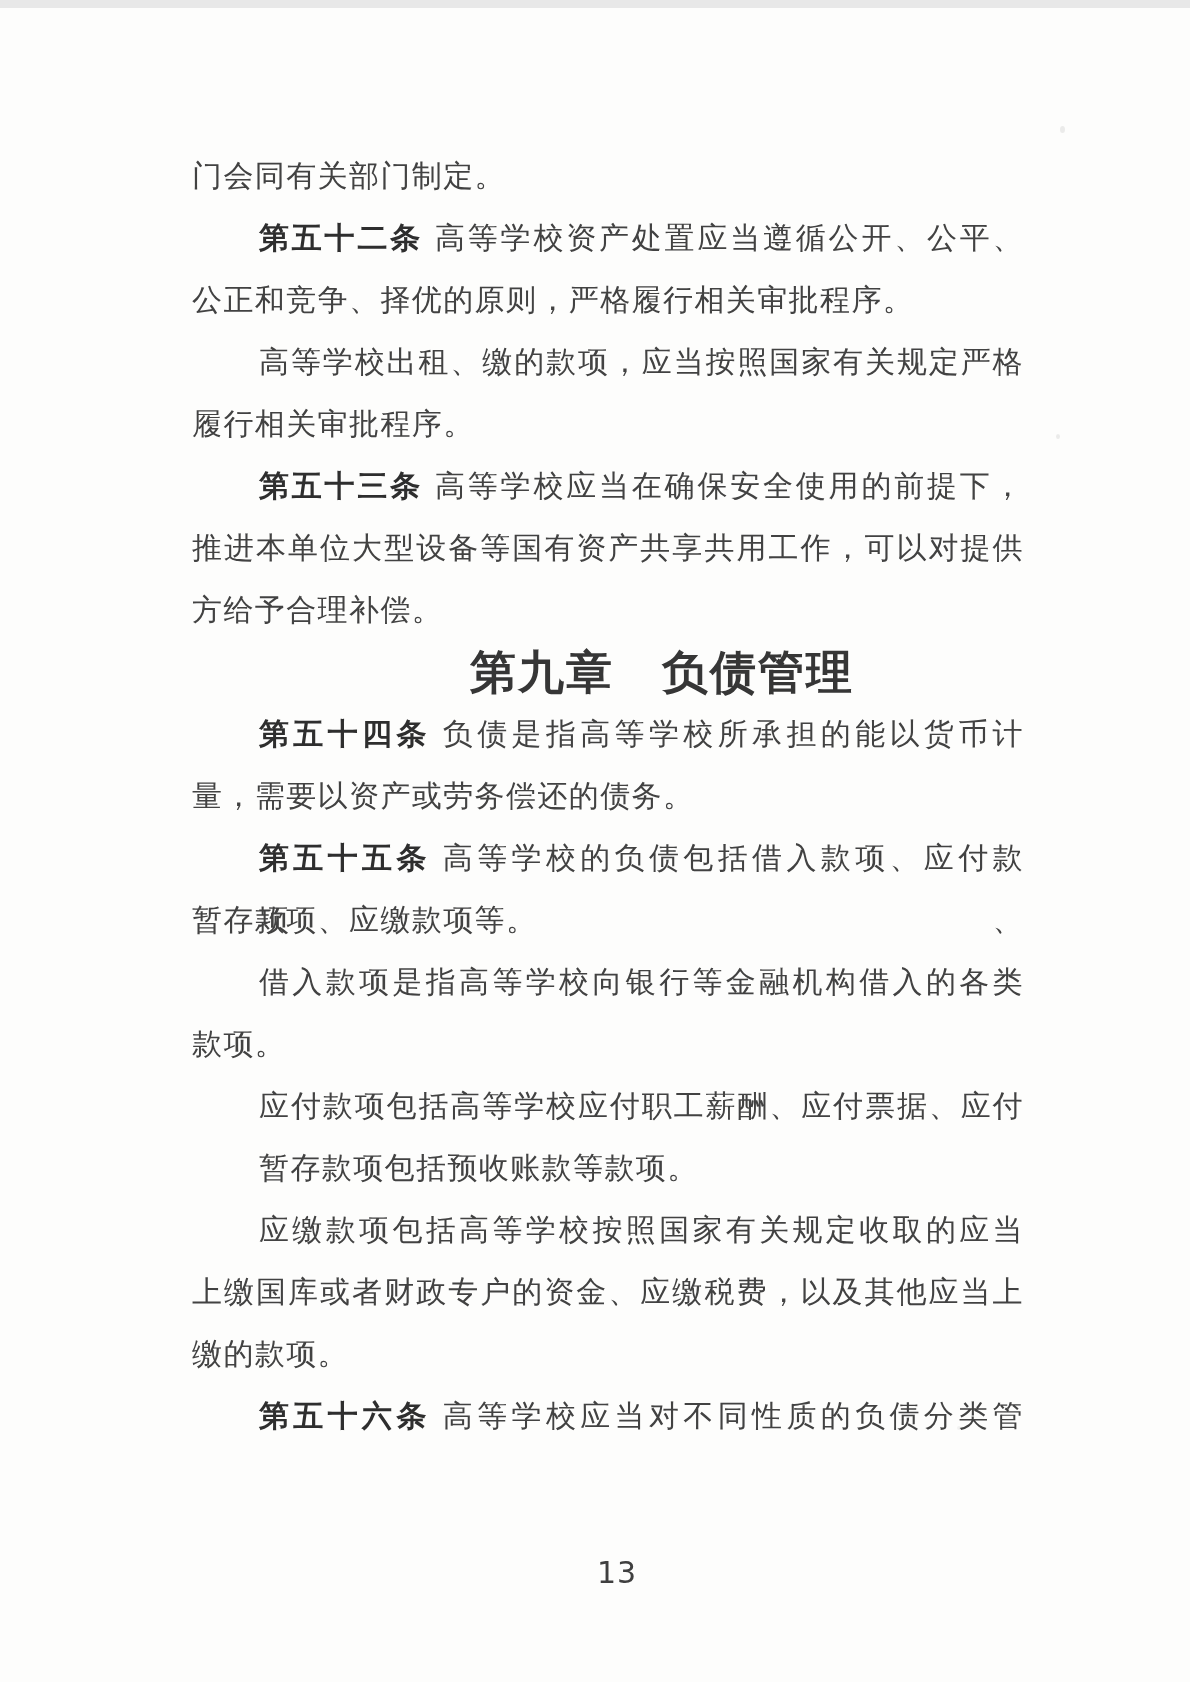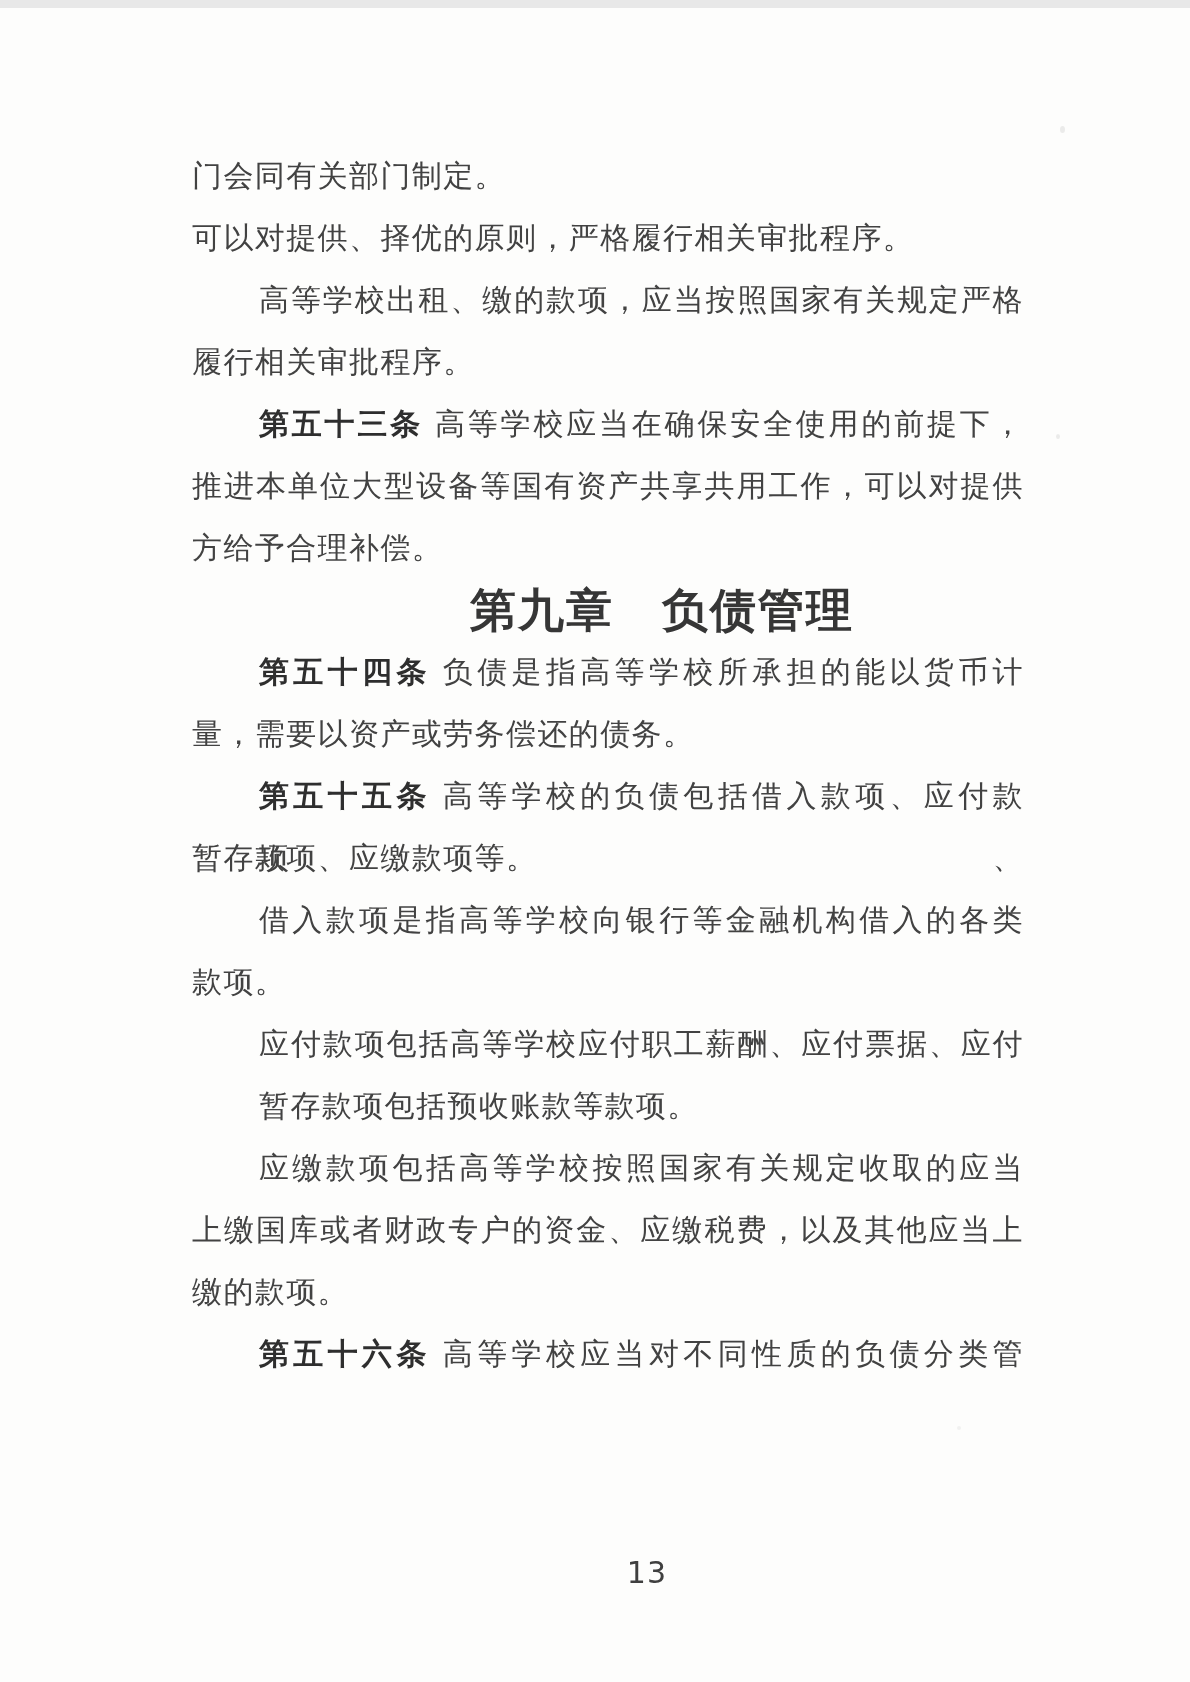--- a/index.html
+++ b/index.html
@@ -45,21 +45,21 @@
     color:#363636;
     font-family:"Liberation Sans","DejaVu Sans",sans-serif;
     position:relative;
     left:54px;
   }
   .page-number{
     position:absolute;
     top:1548px;
     left:567px;
     width:100px;
-    text-align:right;
+    text-align:center;
     font-size:30px;
     line-height:34px;
     color:#3f3f3f;
     font-family:"DejaVu Sans","Liberation Sans",sans-serif;
     letter-spacing:1px;
   }
   .speck{
     position:absolute;
     background:#9a9a9a;
     border-radius:50%;
@@ -68,21 +68,22 @@
   .speck.s1{left:1060px;top:118px;width:5px;height:7px;}
   .speck.s2{left:1056px;top:426px;width:4px;height:5px;}
   .speck.s3{left:957px;top:1418px;width:4px;height:4px;opacity:.12;}
 </style>
 </head>
 <body>
 
 <div class="page">
   <div class="text-block" id="text-block">
       <div class="line">门会同有关部门制定。</div>
-      <div class="line">可以对提供、择优的原则，严格履行相关审批程序。</div>
+      <div class="line indent full"><span class="lead">第五十二条</span><span>高等学校资产处置应当遵循公开、公平、</span></div>
+      <div class="line">公正和竞争、择优的原则，严格履行相关审批程序。</div>
       <div class="line indent full">高等学校出租、缴的款项，应当按照国家有关规定严格</div>
       <div class="line">履行相关审批程序。</div>
       <div class="line indent full"><span class="lead">第五十三条</span><span>高等学校应当在确保安全使用的前提下，</span></div>
       <div class="line full">推进本单位大型设备等国有资产共享共用工作，可以对提供</div>
       <div class="line">方给予合理补偿。</div>
       <div class="line heading">第九章　负债管理</div>
       <div class="line indent full"><span class="lead">第五十四条</span><span>负债是指高等学校所承担的能以货币计</span></div>
       <div class="line">量，需要以资产或劳务偿还的债务。</div>
       <div class="line indent full"><span class="lead">第五十五条</span><span>高等学校的负债包括借入款项、应付款项、</span></div>
       <div class="line">暂存款项、应缴款项等。</div>

